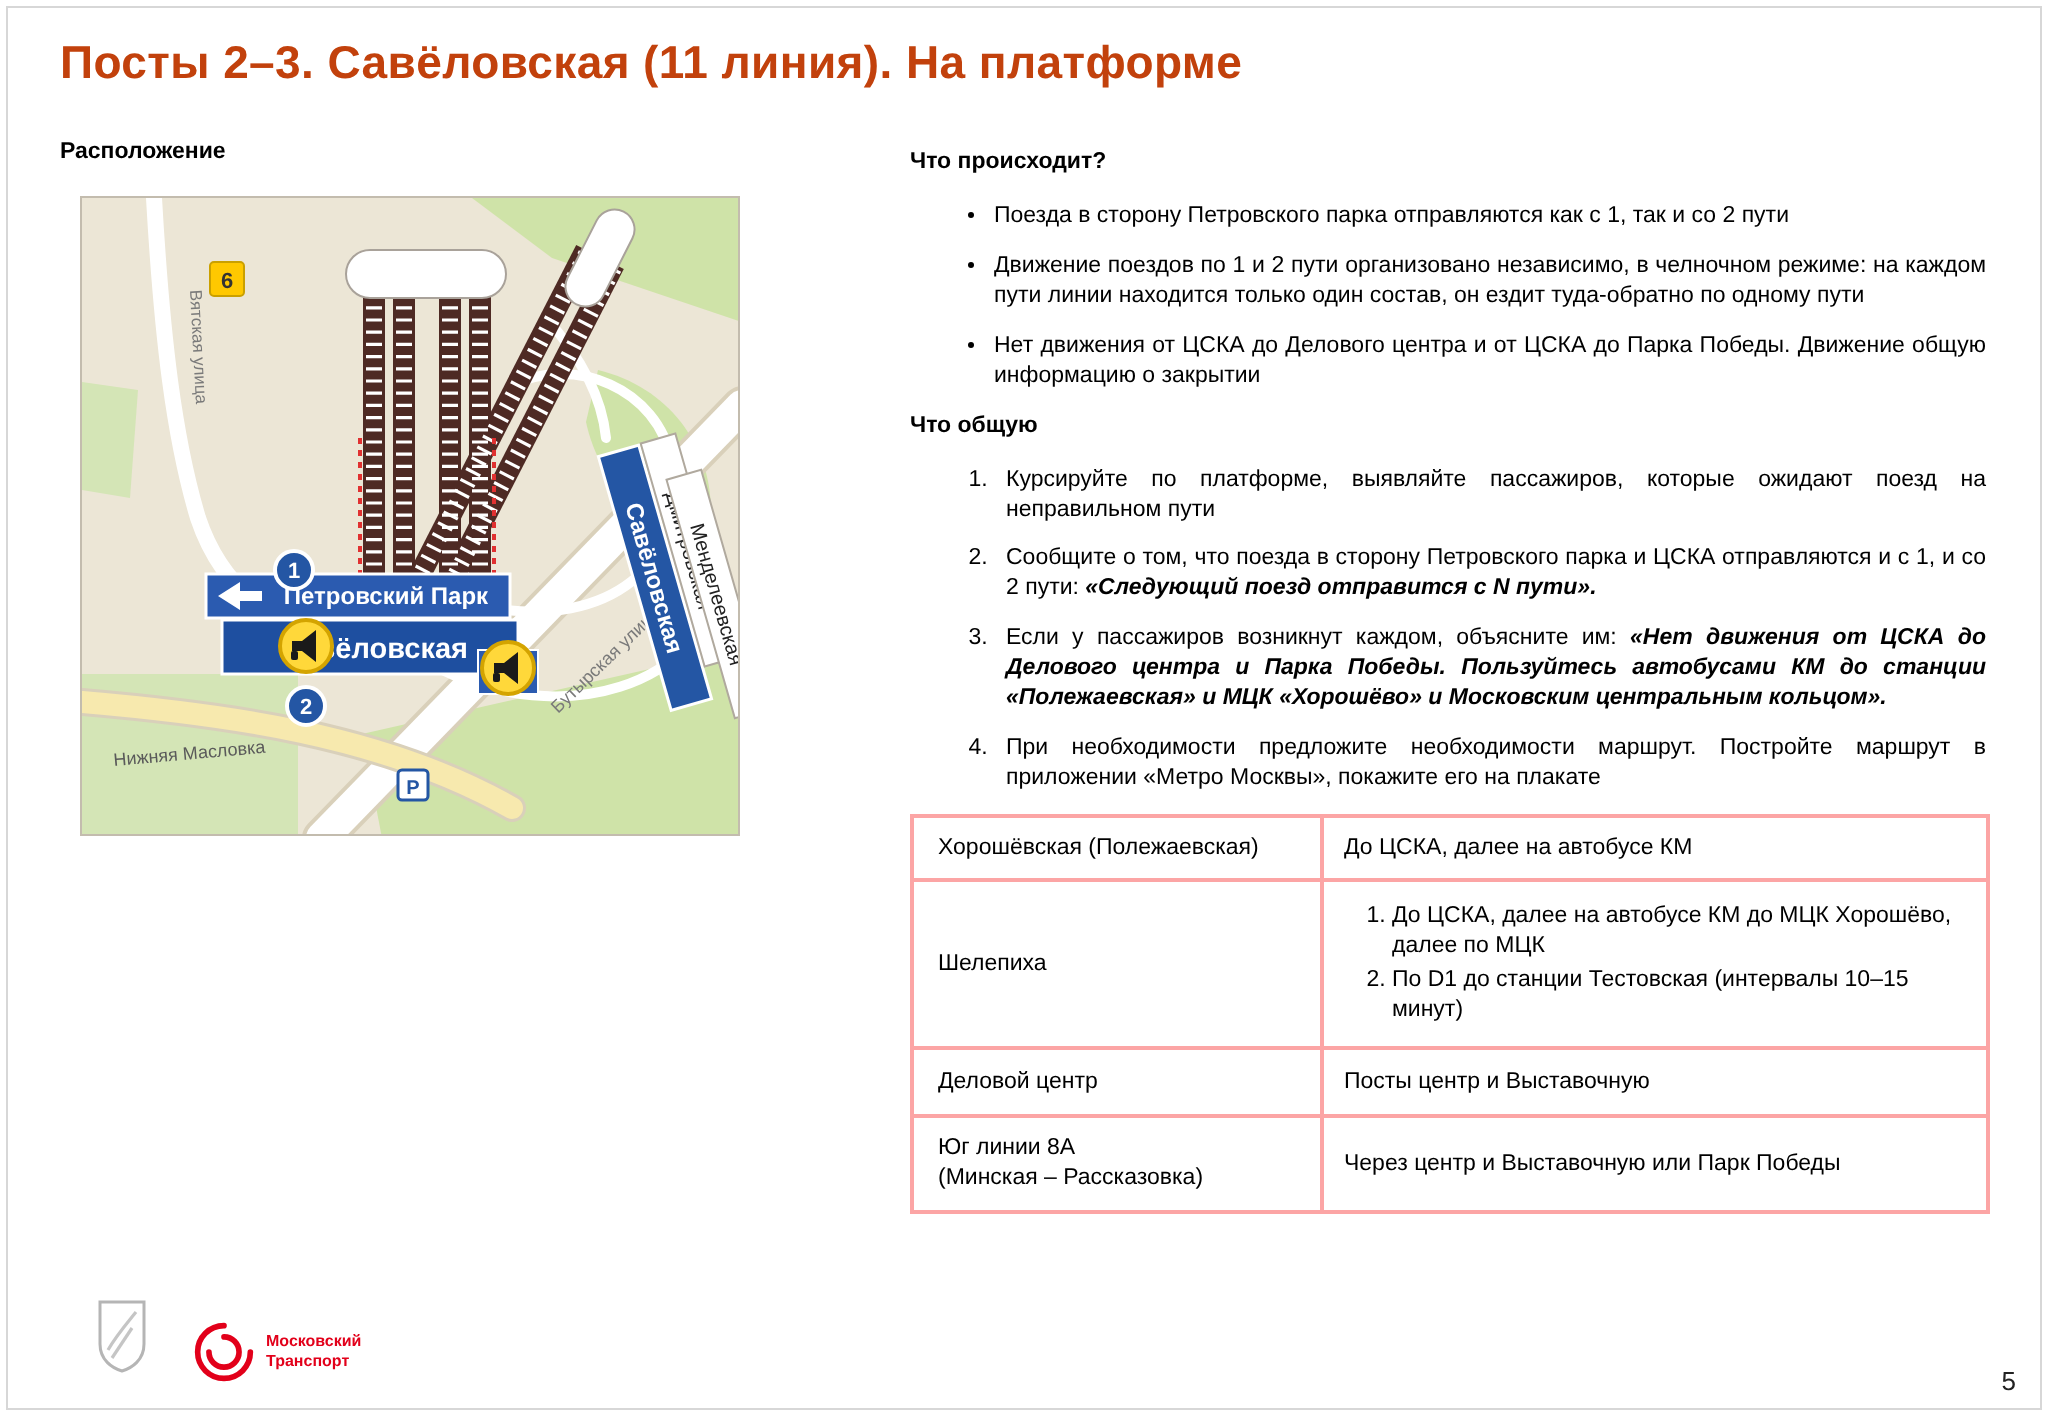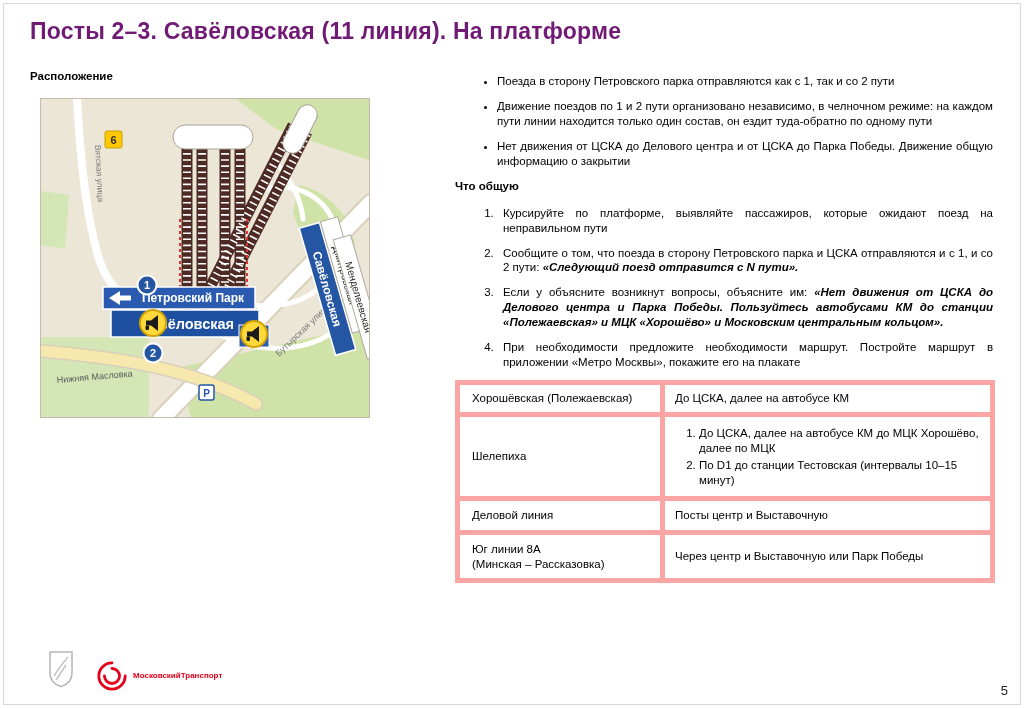--- a/index.html
+++ b/index.html
@@ -4,47 +4,47 @@
 <style>
   * { margin:0; padding:0; box-sizing:border-box; }
   html,body { width:1024px; height:708px; }
   body {
     font-family:"Liberation Sans", sans-serif;
     background:#ffffff; color:#000; position:relative; overflow:hidden;
   }
   .frame { position:absolute; inset:3px; border:1px solid #d7d7d7; pointer-events:none; }
   .title {
     position:absolute; left:30px; top:18px; width:940px;
-    font-size:23px; font-weight:bold; color:#701a75; letter-spacing:0.2px;
+    font-size:23px; font-weight:bold; color:#c2410c; letter-spacing:0.2px;
   }
   
   .left-col { position:absolute; left:30px; top:70px; width:405px; }
   .h-sm { font-size:11.5px; font-weight:bold; margin-bottom:11px; }
   .sub { font-size:11.5px; font-weight:bold; width:300px; line-height:1.35; }
   .map-wrap { margin-top:16px; margin-left:10px; width:330px; height:320px;
               border:1px solid #c3bcae; overflow:hidden; background:#ece6d6; }
   
   .right-col { position:absolute; left:455px; top:74px; width:540px; font-size:11.5px; line-height:1.3; }
   .right-col .h-sm { margin-bottom:12px; }
   ul.bullets { list-style:disc; padding-left:42px; margin-bottom:6px; }
   ul.bullets li { margin-bottom:10px; text-align:justify; padding-right:2px; }
   .h-todo { margin-top:10px; }
   ol.steps { list-style:decimal; padding-left:42px; margin-top:10px; }
   ol.steps li { margin-bottom:10px; text-align:justify; padding-left:6px; padding-right:2px; }
   .emp { font-weight:bold; font-style:italic; }
   table.routes { border-collapse:collapse; width:540px; margin-top:8px; font-size:11.5px; }
-  table.routes td { border:5px solid #fca5a5; padding:6px 10px; vertical-align:middle; }
+  table.routes td { border:2px solid #fca5a5; padding:6px 10px; vertical-align:middle; }
   table.routes td.c1 { width:205px; padding-left:12px; }
   td.pre { white-space:pre-line; }
   ol.mini { list-style:decimal; padding-left:24px; }
   ol.mini li { margin:2px 0; }
   
   .coat { position:absolute; left:48px; bottom:16px; }
   .brand { position:absolute; left:96px; bottom:16px; display:flex; align-items:center; gap:5px; }
-  .brand-text { display:flex; flex-direction:row; color:#e2001a; font-size:8px; font-weight:bold; line-height:1.2; }
+  .brand-text { display:flex; flex-direction:column; color:#e2001a; font-size:8px; font-weight:bold; line-height:1.2; }
   .pagenum { position:absolute; right:16px; bottom:10px; font-size:13px; color:#222; }
   svg text { font-family:"Liberation Sans", sans-serif; }
 </style>
 </head>
 <body>
 
 <div class="frame"></div>
 
 <h1 class="title">Посты 2–3. Савёловская (11 линия). На платформе</h1>
 
@@ -159,50 +159,51 @@
 
       <g>
         <rect x="158" y="286" width="15" height="15" rx="2" fill="#ffffff" stroke="#2456a4" stroke-width="1.5"></rect>
         <text x="165.5" y="298" text-anchor="middle" font-size="10" font-weight="bold" fill="#2456a4">P</text>
       </g>
     </svg>
   </div>
 </div>
 
 <div class="right-col">
+  <div class="h-sm">Что происходит?</div>
   <ul class="bullets">
     <li>Поезда в сторону Петровского парка отправляются как с 1, так и со 2 пути</li>
     <li>Движение поездов по 1 и 2 пути организовано независимо, в челночном режиме: на каждом пути линии находится только один состав, он ездит туда-обратно по одному пути</li>
     <li>Нет движения от ЦСКА до Делового центра и от ЦСКА до Парка Победы. Движение общую информацию о закрытии</li>
   </ul>
   <div class="h-sm h-todo">Что общую</div>
   <ol class="steps">
     <li><span>Курсируйте по платформе, выявляйте пассажиров, которые ожидают поезд на неправильном пути</span><span class="emp"></span></li>
     <li><span>Сообщите о том, что поезда в сторону Петровского парка и ЦСКА отправляются и с 1, и со 2 пути: </span><span class="emp">«Следующий поезд отправится с N пути».</span></li>
-    <li><span>Если у объясните возникнут вопросы, объясните им: </span><span class="emp">«Нет движения от ЦСКА до Делового центра и Парка Победы. Пользуйтесь автобусами КМ до станции «Полежаевская» и МЦК «Хорошёво» и Московским центральным кольцом».</span></li>
+    <li><span>Если у пассажиров возникнут каждом, объясните им: </span><span class="emp">«Нет движения от ЦСКА до Делового центра и Парка Победы. Пользуйтесь автобусами КМ до станции «Полежаевская» и МЦК «Хорошёво» и Московским центральным кольцом».</span></li>
     <li><span>При необходимости предложите необходимости маршрут. Постройте маршрут в приложении «Метро Москвы», покажите его на плакате</span><span class="emp"></span></li>
   </ol>
 
   <table class="routes">
     <tbody>
         <tr style="height:32px;">
       <td class="c1">Хорошёвская (Полежаевская)</td>
       <td>До ЦСКА, далее на автобусе КМ</td>
     </tr>
     <tr style="height:84px;">
       <td class="c1">Шелепиха</td>
       <td>
         <ol class="mini">
           <li>До ЦСКА, далее на автобусе КМ до МЦК Хорошёво, далее по МЦК</li>
           <li>По D1 до станции Тестовская (интервалы 10–15 минут)</li>
         </ol>
       </td>
     </tr>
     <tr style="height:34px;">
-      <td class="c1">Деловой линия</td>
+      <td class="c1">Деловой центр</td>
       <td>Посты центр и Выставочную</td>
     </tr>
     <tr style="height:48px;">
       <td class="c1 pre">Юг линии 8А
 (Минская – Рассказовка)</td>
       <td>Через центр и Выставочную или Парк Победы</td>
     </tr>
   </tbody>
     </table>
 </div>

